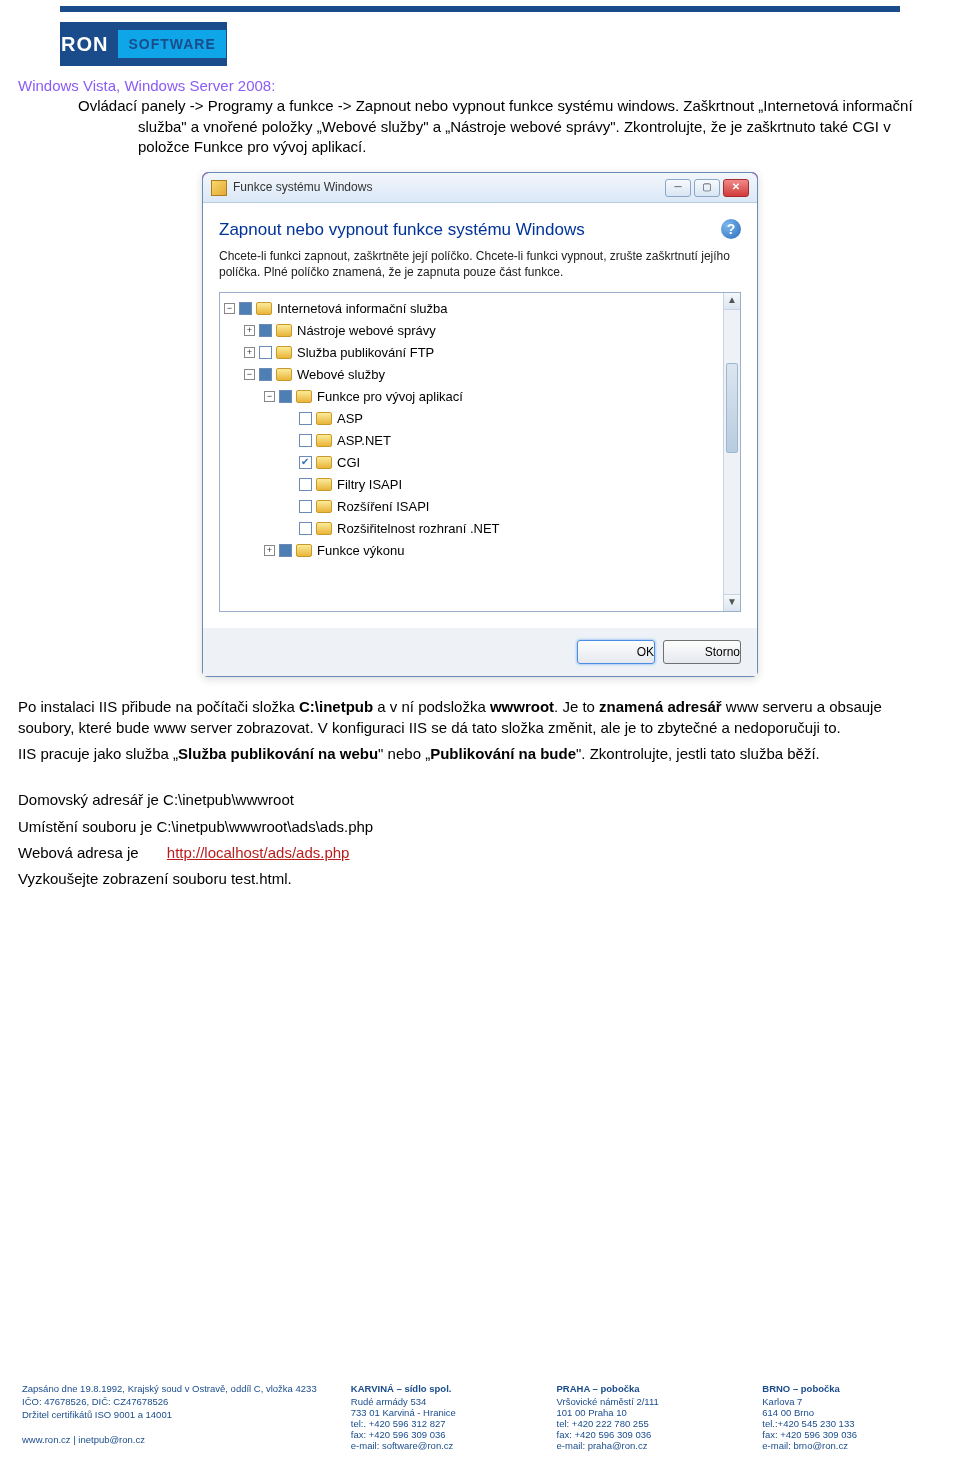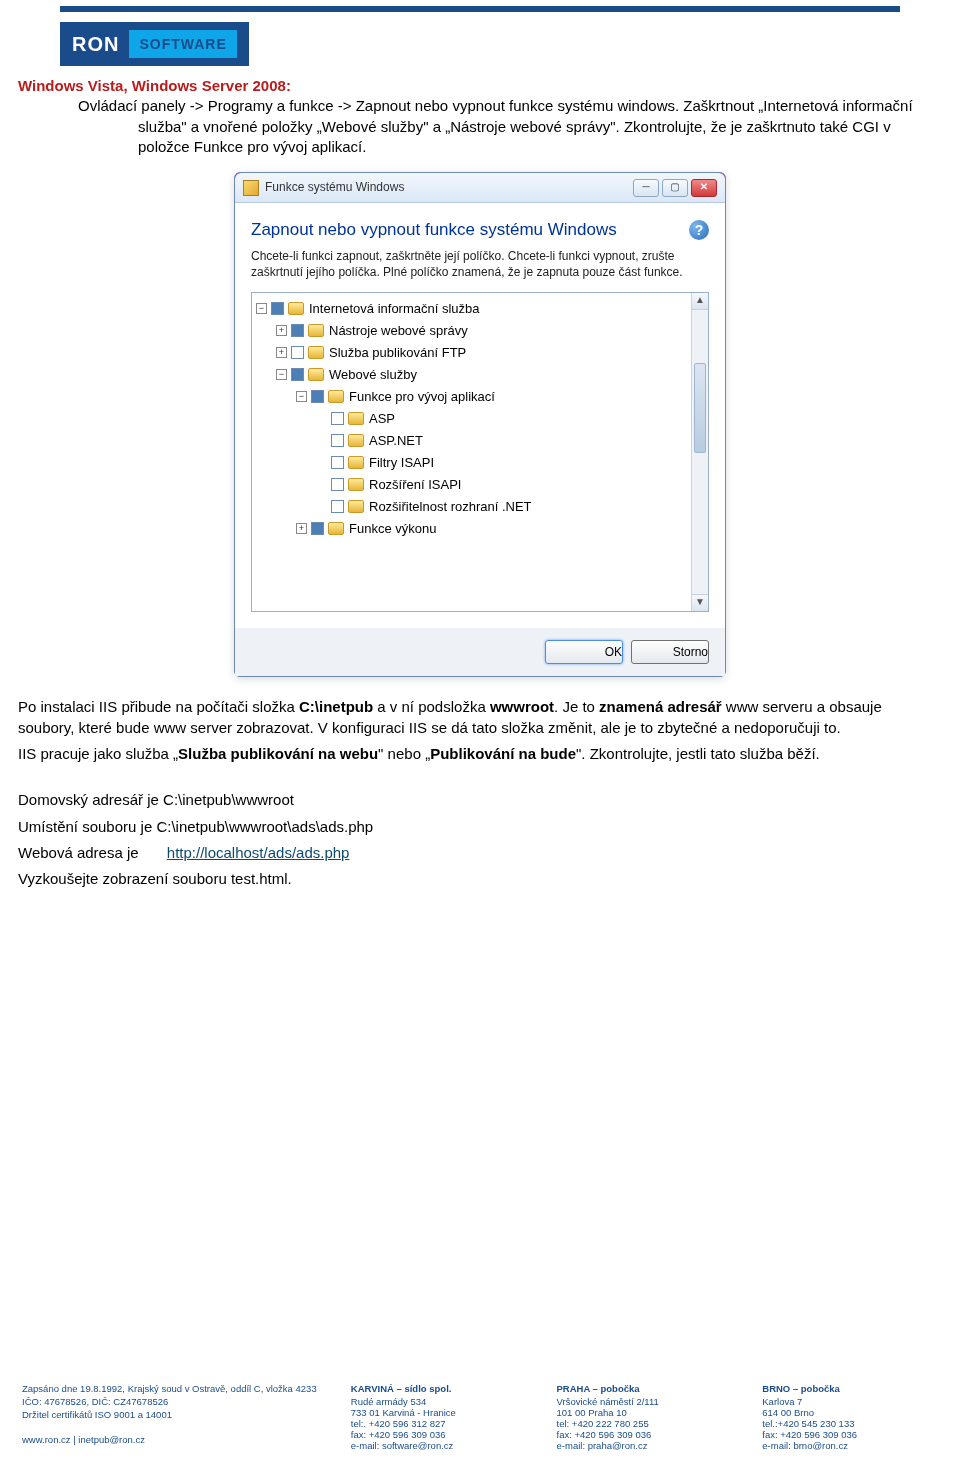--- a/index.html
+++ b/index.html
@@ -12,41 +12,41 @@
     position: relative;
     color: #000;
   }
   .top-line { height: 6px; background: #1a4c8c; margin: 6px 60px 0 60px; }
   .header-area { padding: 10px 60px; }
   .logo-box {
     display: inline-flex;
     align-items: center;
     background: #1a4c8c;
     color: #fff;
-    padding: 8px 12px;
+    padding: 8px 1px;
     font-weight: bold;
     font-size: 20px;
     letter-spacing: 1px;
   }
   .logo-sw {
     background: #0ea5e9;
     color: #1a4c8c;
     padding: 6px 10px;
     margin-left: 10px;
     font-size: 14px;
   }
   .content { padding: 0 18px; font-size: 15px; line-height: 1.35; }
   .content p { margin-bottom: 6px; }
-  .bold-blue { color: #b91c1c; font-weight: bold; }
+  .bold-blue { color: #8b5cf6; font-weight: normal; }
   .bold { font-weight: bold; }
-  .link { color: #0c4a6e; text-decoration: underline; padding-left: 24px; }
+  .link { color: #b91c1c; text-decoration: underline; padding-left: 24px; }
 
   .screenshot-wrap { margin: 15px auto 20px; display: flex; justify-content: center; }
   .win-window {
-    width: 492px;
+    width: 556px;
     border: 1px solid #6b8ab5;
     border-radius: 6px;
     background: #a21caf;
     box-shadow: 0 2px 8px rgba(0,0,0,.15);
   }
   .win-titlebar {
     height: 30px;
     display: flex;
     align-items: center;
     padding: 0 8px;
@@ -78,21 +78,20 @@
     color: #fff;
     border-color: #a52a2a;
     font-weight: bold;
   }
   .win-body { background: #fff; padding: 16px; }
   .win-heading {
     color: #003399;
     font-size: 17px;
     margin-bottom: 6px;
     display: flex;
-    align-items: center;
     justify-content: space-between;
   }
   .help-icon {
     width: 20px; height: 20px;
     border-radius: 50%;
     background: radial-gradient(circle at 30% 30%, #7bb6ee, #2a6ebb);
     color: #fff;
     font-weight: bold;
     font-size: 14px;
     text-align: center;
@@ -275,20 +274,26 @@
                 <span class="nospace"></span>
                 <span class="chk "></span>
                 <span class="folder"></span>
                 <span class="tree-label">ASP</span>
               </div>
               <div class="tree-row indent3">
                 <span class="nospace"></span>
                 <span class="chk "></span>
                 <span class="folder"></span>
                 <span class="tree-label">ASP.NET</span>
+              </div>
+              <div class="tree-row indent3">
+                <span class="nospace"></span>
+                <span class="chk checked"></span>
+                <span class="folder"></span>
+                <span class="tree-label">CGI</span>
               </div>
               <div class="tree-row indent3">
                 <span class="nospace"></span>
                 <span class="chk "></span>
                 <span class="folder"></span>
                 <span class="tree-label">Filtry ISAPI</span>
               </div>
               <div class="tree-row indent3">
                 <span class="nospace"></span>
                 <span class="chk "></span>

